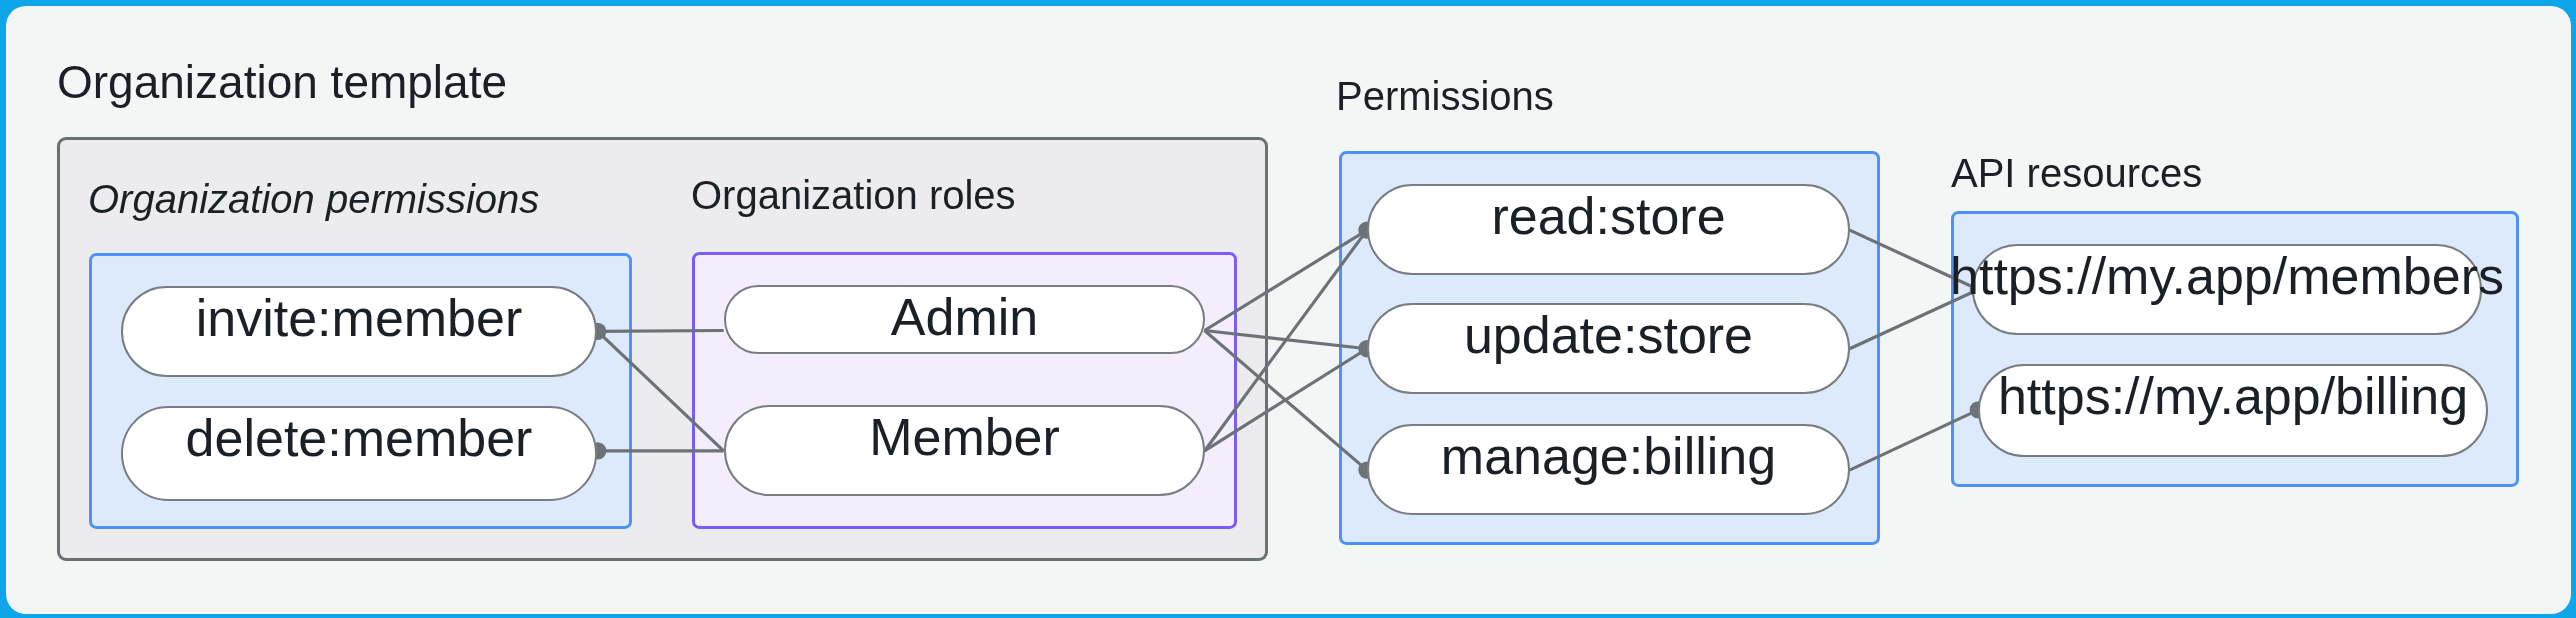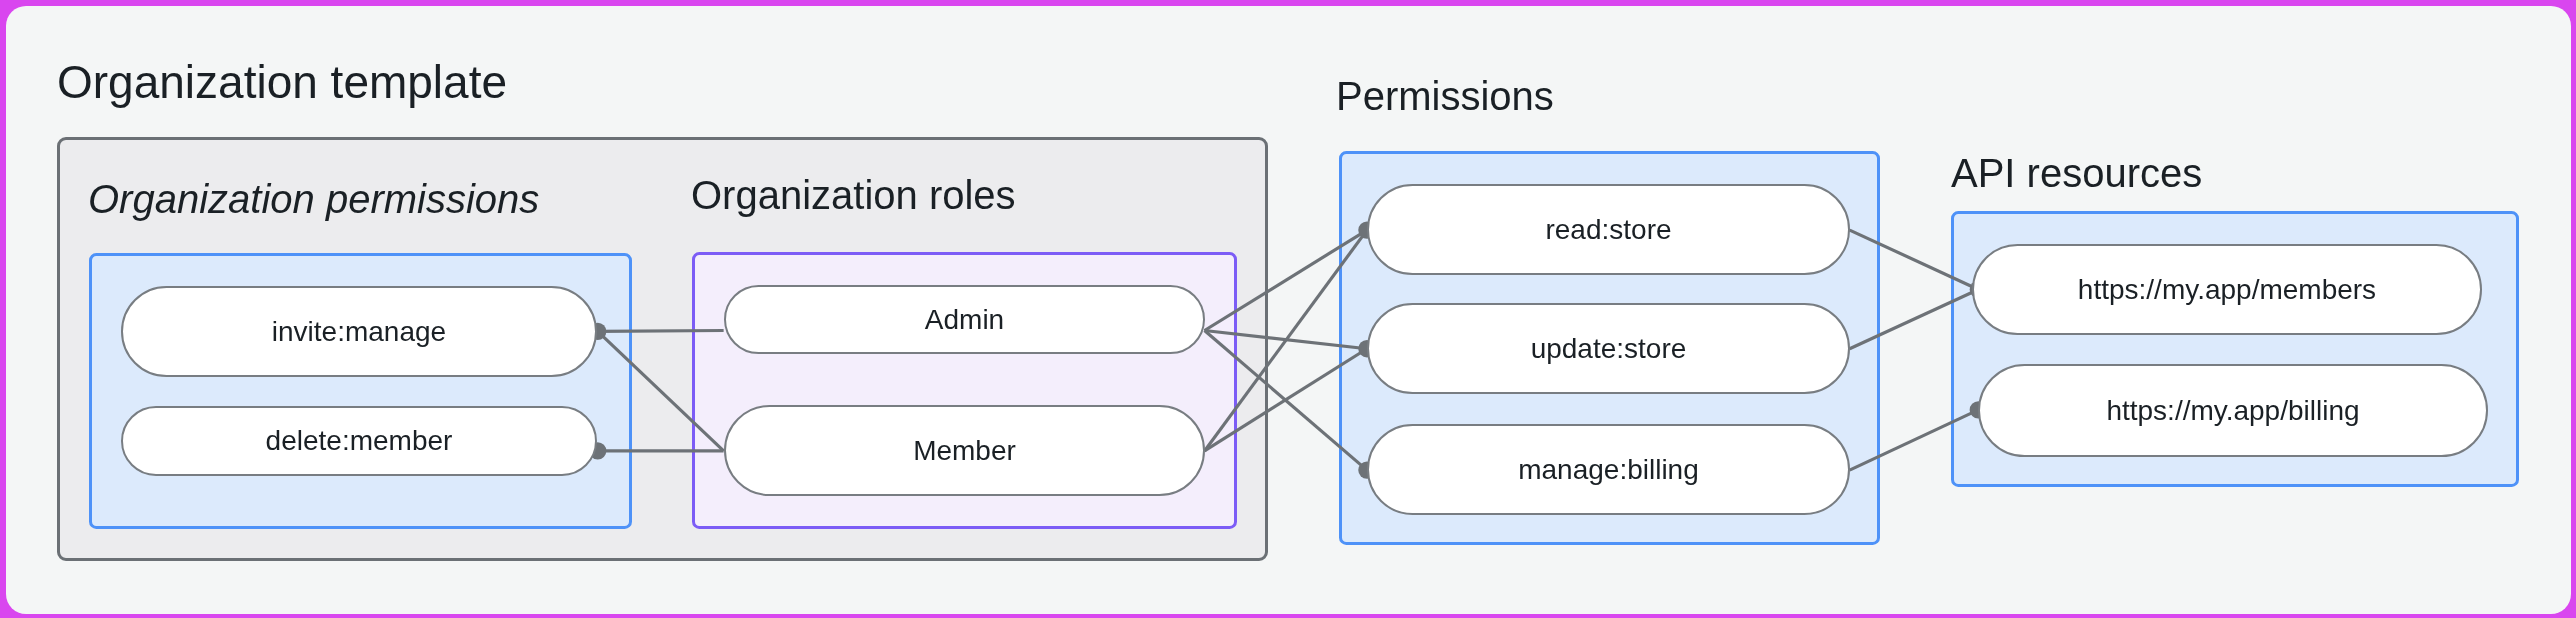--- a/index.html
+++ b/index.html
@@ -1,20 +1,20 @@
 <!DOCTYPE html>
 <html style="font-size:14.6px"><head>
 <meta charset="utf-8">
 <style>
   html, body { margin: 0; padding: 0; background: #ffffff; }
   .stage {
     position: relative;
     width: 2576px;
     height: 619px;
-    background: #d946ef;
+    background: #0ea5e9;
     overflow: hidden;
     font-family: "Liberation Sans", "DejaVu Sans", sans-serif;
     color: var(--text, #1a2025);
   }
   .panel {
     position: absolute;
     left: 5.5px; top: 5.5px; right: 5.5px; bottom: 5.5px;
     background: var(--canvas-bg, #f4f6f6);
     border-radius: 20px;
   }
@@ -42,40 +42,39 @@
     letter-spacing: 0px;
   }
   .lbl.big { font-size: 46px; }
   .pill {
     position: absolute;
     box-sizing: border-box;
     background: #ffffff;
     border: 2.7px solid var(--pill-border, #787d82);
     border-radius: 912px;
     display: flex;
-    align-items: center;
     justify-content: center;
-    font-size: 28px;
+    font-size: 52px;
     white-space: nowrap;
   }
   
   #box-template    { left: 57px;   top: 137px; width: 1211px; height: 424px; }
   #box-org-perms   { left: 89px;   top: 253px; width: 543px;  height: 276px; }
   #box-org-roles   { left: 692px;  top: 252px; width: 545px;  height: 277px; }
   #box-permissions { left: 1339px; top: 151px; width: 541px;  height: 394px; }
   #box-api         { left: 1951px; top: 211px; width: 568px;  height: 276px; }
   
   #lbl-template    { left: 57px;   top: 55px;  }
   #lbl-org-perms   { left: 88px;   top: 176px; font-style: italic; }
   #lbl-org-roles   { left: 691px;  top: 172px; }
   #lbl-permissions { left: 1336px; top: 73px;  }
   #lbl-api         { left: 1951px; top: 150px; }
   
   #pill-invite   { left: 121px;  top: 286px; width: 476px; height: 91px; }
-  #pill-delete   { left: 121px;  top: 406px; width: 476px; height: 70px; }
+  #pill-delete   { left: 121px;  top: 406px; width: 476px; height: 95px; }
   #pill-admin    { left: 724px;  top: 285px; width: 481px; height: 69px; }
   #pill-member   { left: 724px;  top: 405px; width: 481px; height: 91px; }
   #pill-read     { left: 1367px; top: 184px; width: 483px; height: 91px; }
   #pill-update   { left: 1367px; top: 303px; width: 483px; height: 91px; }
   #pill-manage   { left: 1367px; top: 424px; width: 483px; height: 91px; }
   #pill-members  { left: 1972px; top: 244px; width: 510px; height: 91px; }
   #pill-billing  { left: 1978px; top: 364px; width: 510px; height: 93px; }
   .edges {
     position: absolute;
     left: 0; top: 0;
@@ -115,21 +114,21 @@
       <circle cx="2168" cy="449" r="9.5" fill="#6d7277"></circle>
     </svg>
 
   <div class="lbl big" id="lbl-template">Organization template</div>
   <div class="lbl" id="lbl-org-perms">Organization permissions</div>
   <div class="lbl" id="lbl-org-roles">Organization roles</div>
   <div class="lbl" id="lbl-permissions">Permissions</div>
   <div class="lbl" id="lbl-api">API resources</div>
 
   <div class="pill" id="pill-invite">
-    <span>invite:manage</span>
+    <span>invite:member</span>
   </div>
   <div class="pill" id="pill-delete">
     <span>delete:member</span>
   </div>
   <div class="pill" id="pill-admin">
     <span>Admin</span>
   </div>
   <div class="pill" id="pill-member">
     <span>Member</span>
   </div>

